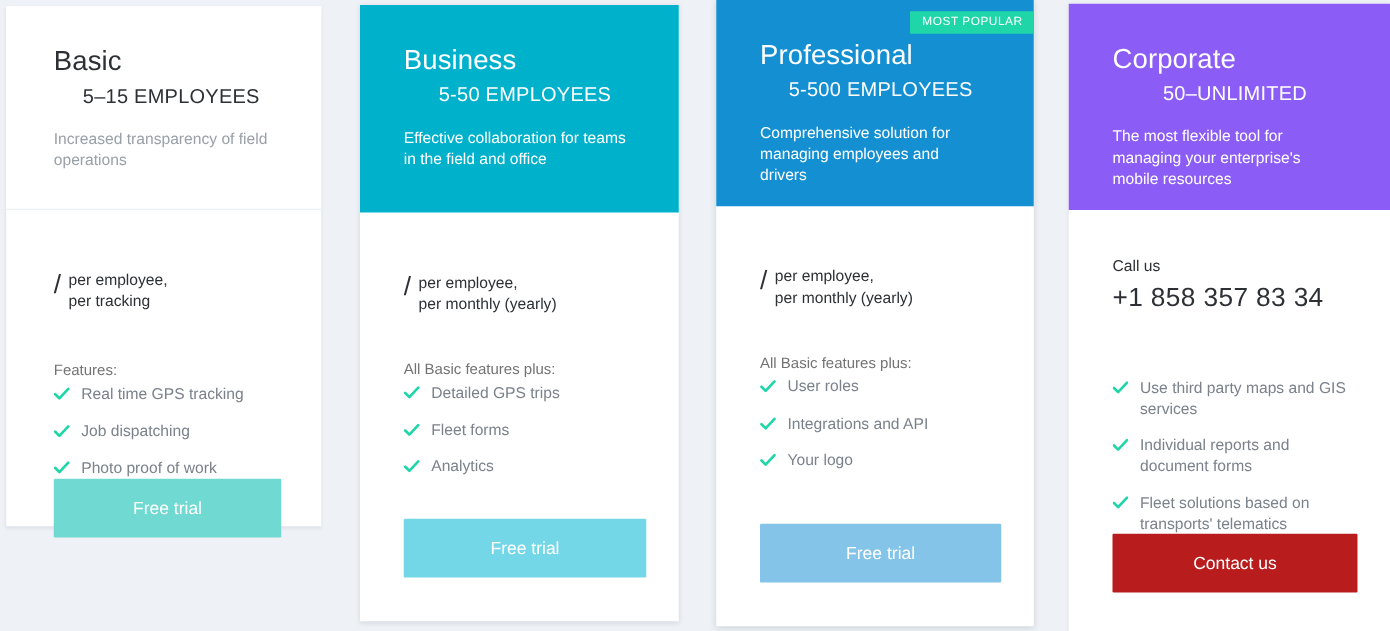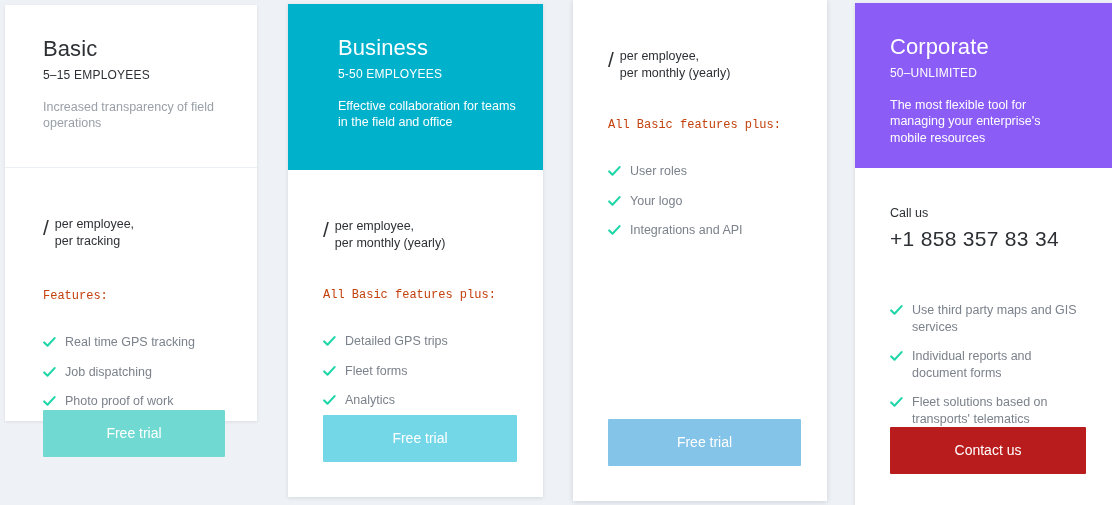--- a/index.html
+++ b/index.html
@@ -71,21 +71,21 @@
   }
   .card-basic .card-header {
     height: 163px;
     background: #ffffff;
     border-bottom: 1px solid #eceff3;
     padding-left: 38px;
   }
   .card-business .card-header {
     height: 166px;
     background: #00b1cc;
-    padding-left: 50px;
+    padding-left: 35px;
   }
   .card-professional .card-header {
     height: 165px;
     background: #1490d2;
     padding-left: 35px;
   }
   .card-corporate .card-header {
     height: 165px;
     background: #8b5cf6;
     padding-left: 35px;
@@ -97,24 +97,25 @@
     line-height: 1.1;
     margin: 0 0 7px 0;
     letter-spacing: 0.1px;
   }
   .card-basic .plan-name { color: #2d3034; }
   .card-business .plan-name,
   .card-professional .plan-name,
   .card-corporate .plan-name { color: #ffffff; }
 
   .plan-employees {
-    font-size: 12px;
+    font-size: 16px;
     line-height: 1.2;
     margin: 0 0 16px 0;
     letter-spacing: 0.2px;
+    text-align: center;
   }
   .card-basic .plan-employees { color: #2d3034; }
   .card-business .plan-employees,
   .card-professional .plan-employees,
   .card-corporate .plan-employees { color: #ffffff; }
 
   .plan-tagline {
     font-size: 12.5px;
     line-height: 1.33;
     margin: 0;
@@ -189,25 +190,24 @@
   }
   .call-phone {
     font-size: 21px;
     color: #2d3034;
     line-height: 1.15;
     letter-spacing: 0.3px;
   }
 
   .features-heading {
     font-size: 12px;
-    color: #c2410c;
+    color: #737373;
     margin-top: 36px;
-    margin-bottom: 31px;
+    margin-bottom: 4px;
     line-height: 1.2;
-    font-family: Liberation Mono, monospace;
   }
   .features-heading.spaced { margin-top: 33px; }
 
   .features-list {
     list-style: none;
     margin: 0;
     padding: 0;
   }
   .features-list.no-heading { margin-top: 51px; }
 
@@ -354,20 +354,26 @@
           <span class="feature-text">Analytics</span>
         </li>
       </ul>
       <div class="cta-wrap">
         <button class="cta-button cta-business">Free trial</button>
       </div>
     </div>
   </div>
 
   <div class="plan-card card-professional">
+    <div class="card-header">
+      <div class="popular-badge">MOST POPULAR</div>
+      <h2 class="plan-name">Professional</h2>
+      <div class="plan-employees">5-500 EMPLOYEES</div>
+      <p class="plan-tagline">Comprehensive solution for managing employees and drivers</p>
+    </div>
     <div class="card-body">
       <div class="price-row">
         <span class="price-amount"></span>
         <span class="price-slash">/</span>
         <span class="price-unit">
           <span>per employee,</span><br>
           <span>per monthly (yearly)</span>
         </span>
       </div>
       <div class="features-heading spaced">All Basic features plus:</div>
@@ -379,29 +385,29 @@
               </svg>
           </span>
           <span class="feature-text">User roles</span>
         </li>
         <li class="feature-item">
           <span class="check-icon">
             <svg width="13" height="13" viewBox="0 0 13 13">
                 <path d="M1.2 6.4 L4.5 9.7 L11.6 2.1" stroke="#1fd6a8" stroke-width="2.1" fill="none" stroke-linecap="round" stroke-linejoin="round"></path>
               </svg>
           </span>
+          <span class="feature-text">Integrations and API</span>
+        </li>
+        <li class="feature-item">
+          <span class="check-icon">
+            <svg width="13" height="13" viewBox="0 0 13 13">
+                <path d="M1.2 6.4 L4.5 9.7 L11.6 2.1" stroke="#1fd6a8" stroke-width="2.1" fill="none" stroke-linecap="round" stroke-linejoin="round"></path>
+              </svg>
+          </span>
           <span class="feature-text">Your logo</span>
-        </li>
-        <li class="feature-item">
-          <span class="check-icon">
-            <svg width="13" height="13" viewBox="0 0 13 13">
-                <path d="M1.2 6.4 L4.5 9.7 L11.6 2.1" stroke="#1fd6a8" stroke-width="2.1" fill="none" stroke-linecap="round" stroke-linejoin="round"></path>
-              </svg>
-          </span>
-          <span class="feature-text">Integrations and API</span>
         </li>
       </ul>
       <div class="cta-wrap">
         <button class="cta-button cta-professional">Free trial</button>
       </div>
     </div>
   </div>
 
   <div class="plan-card card-corporate">
     <div class="card-header">

